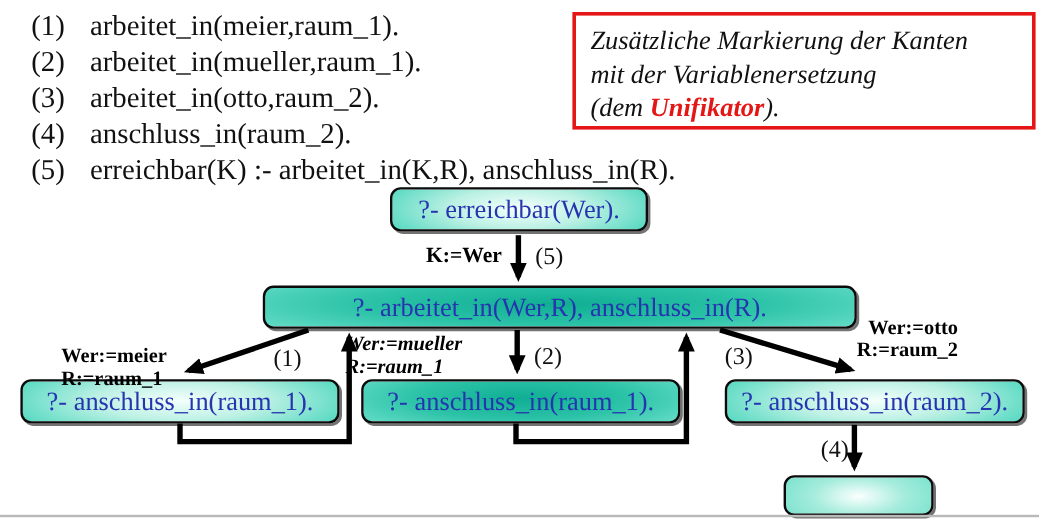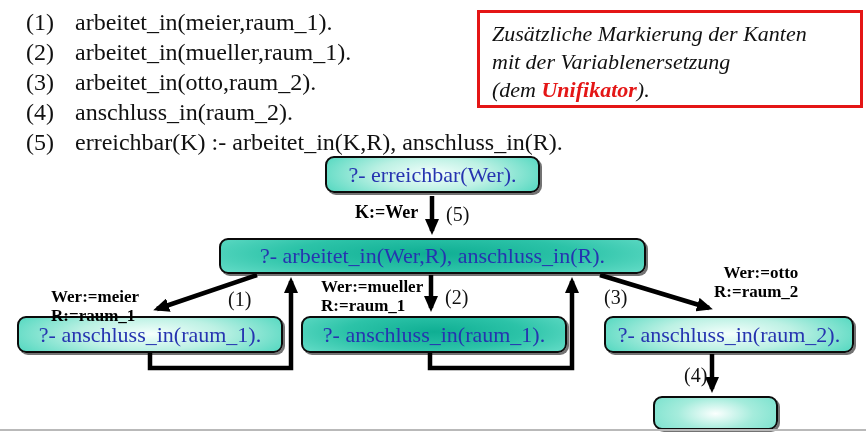--- a/index.html
+++ b/index.html
@@ -63,21 +63,21 @@
   }
   .fill-dark {
     background: radial-gradient(ellipse 75% 120% at 50% 42%,
       #0fae93 0%, #2cc3a8 45%, #6fe1cd 90%, #8ae8d7 100%);
   }
   .fill-empty {
     background: radial-gradient(ellipse 65% 110% at 50% 52%,
       #fbfffe 0%, #a5ecdc 48%, #72e0cb 100%);
   }
   #node-root   { left: 325px; top: 156px; width: 215px; height: 37px; }
-  #node-goal2  { left: 219px; top: 238px; width: 427px; height: 36px; }
+  #node-goal2  { left: 219px; top: 238px; width: 495px; height: 36px; }
   #node-left   { left: 17px;  top: 316px; width: 266px; height: 37px; }
   #node-middle { left: 301px; top: 316px; width: 266px; height: 37px; }
   #node-right  { left: 604px; top: 316px; width: 250px; height: 37px; }
   #node-empty  { left: 653px; top: 396px; width: 125px; height: 34px; }
 
   
   .unifier {
     position: absolute;
     color: #000000;
     font-weight: bold;
@@ -88,21 +88,21 @@
   .clause-num {
     position: absolute;
     color: #111;
     font-size: 20px;
     white-space: nowrap;
   }
   #unifier-e5 { left: 355px; top: 203px; font-size: 18px; }
   #label-e5   { left: 446px; top: 203px; }
   #unifier-e1 { left: 51px;  top: 263px; margin-top: 24px; }
   #label-e1   { left: 228px; top: 288px; }
-  #unifier-e2 { left: 321px; top: 277px; }
+  #unifier-e2 { left: 288px; top: 277px; font-style: italic; }
   #label-e2   { left: 445px; top: 286px; }
   #unifier-e3 { left: 714px; top: 263px; text-align: right; }
   #label-e3   { left: 604px; top: 286px; }
   #label-e4   { left: 684px; top: 364px; }
 
   
   #edges-svg {
     position: absolute;
     left: 0; top: 0;
     width: 866px; height: 436px;

